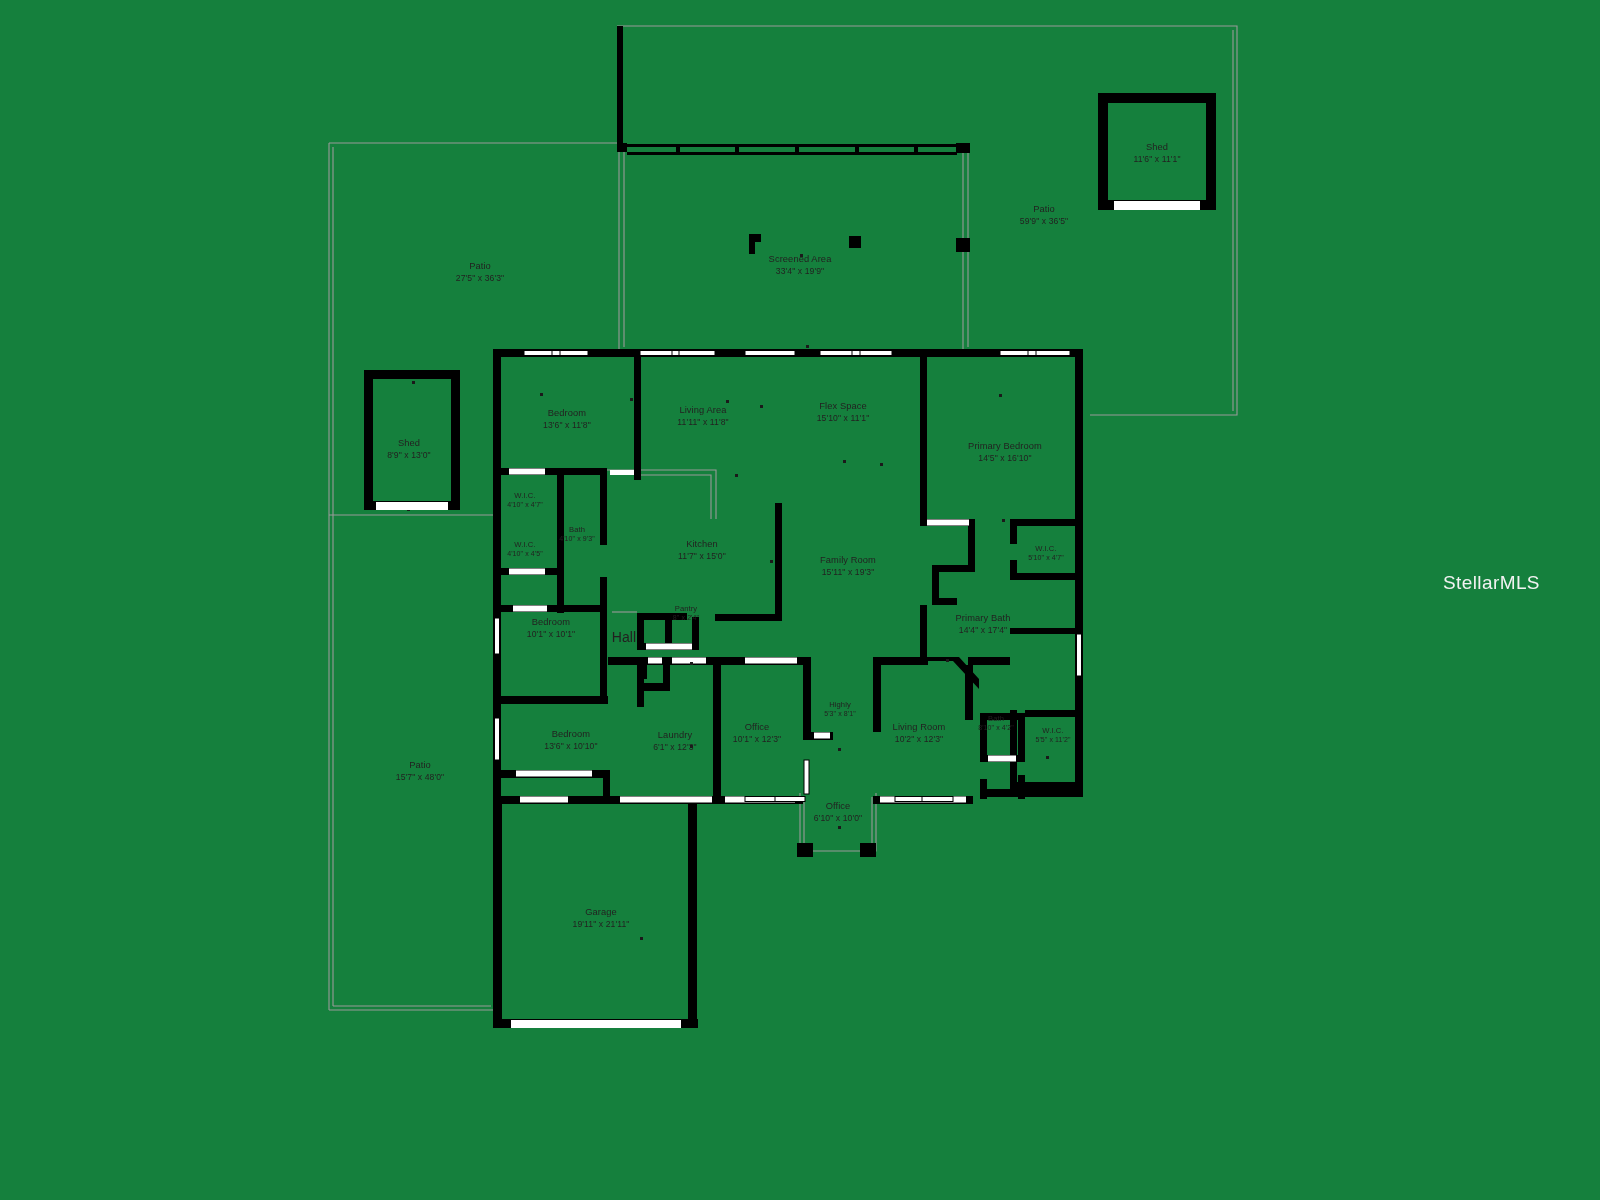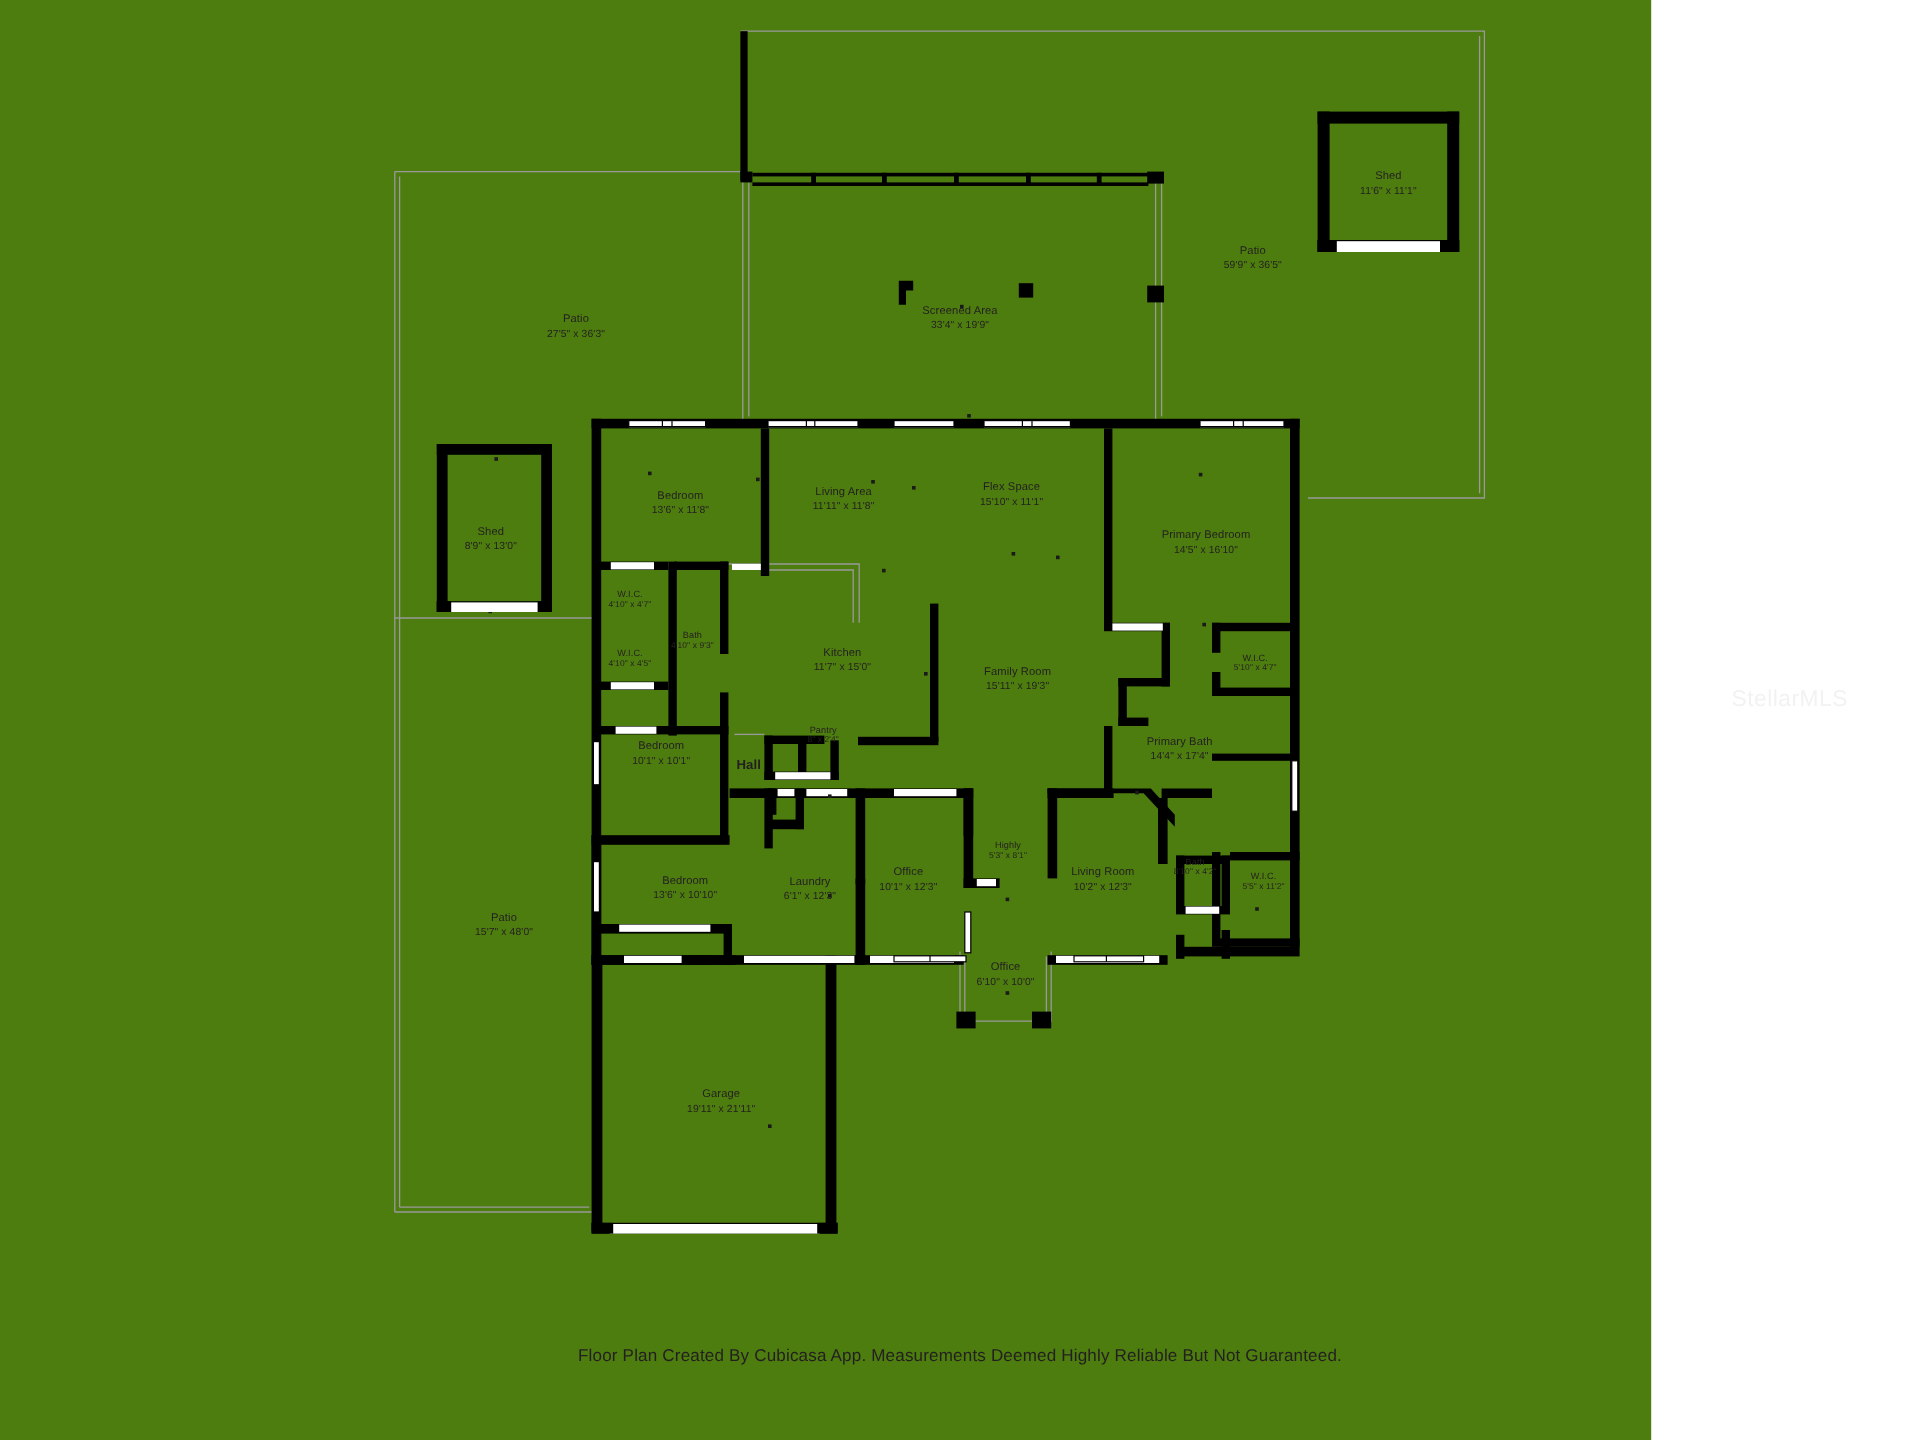--- a/index.html
+++ b/index.html
@@ -1,26 +1,26 @@
 <!DOCTYPE html>
 <html><head>
 <meta charset="utf-8">
 <title>Floor Plan</title>
 <style>
   html,body{margin:0;padding:0;background:#ffffff;}
   body{width:1600px;height:1200px;font-family:"Liberation Sans","DejaVu Sans",sans-serif;overflow:hidden;}
-  #plan{position:relative;width:1376px;height:1200px;background:#4d7c0f;}
+  #plan{position:relative;width:1600px;height:1200px;background:#15803d;}
   svg#canvas{position:absolute;left:0;top:0;width:1600px;height:1200px;}
   .lbl{position:absolute;text-align:center;color:#231f20;line-height:1.28;
        white-space:nowrap;transform:translate(-50%,-50%);pointer-events:none;}
   .lbl .nm{display:block;font-size:9.3px;letter-spacing:0.1px;}
   .lbl .dm{display:block;font-size:8.6px;letter-spacing:0.1px;}
   .lbl.tiny .nm{font-size:7.6px;}
   .lbl.tiny .dm{font-size:7.0px;}
-  .lbl.single .nm{font-size:11px;font-weight:bold;}
+  .lbl.single .nm{font-size:14px;}
   #caption{position:absolute;left:0;top:1122px;width:1600px;text-align:center;
            font-size:14.2px;color:#231f20;letter-spacing:.15px;}
   #watermark{position:absolute;left:1443px;top:572px;font-size:19px;color:#f2f2f2;
              letter-spacing:.4px;font-weight:400;}
 </style>
 </head>
 <body>
 
 <div id="plan">
 
@@ -395,14 +395,13 @@
   <div class="lbl" style="left:601px;top:918px">
     <span class="nm">Garage</span>
     <span class="dm">19'11" x 21'11"</span>
   </div>
 
   <div class="lbl single" style="left:624px;top:638px">
     <span class="nm">Hall</span>
   </div>
 
   <div id="watermark">StellarMLS</div>
-  <div id="caption">Floor Plan Created By Cubicasa App. Measurements Deemed Highly Reliable But Not Guaranteed.</div>
 </div>
 
 </body></html>

